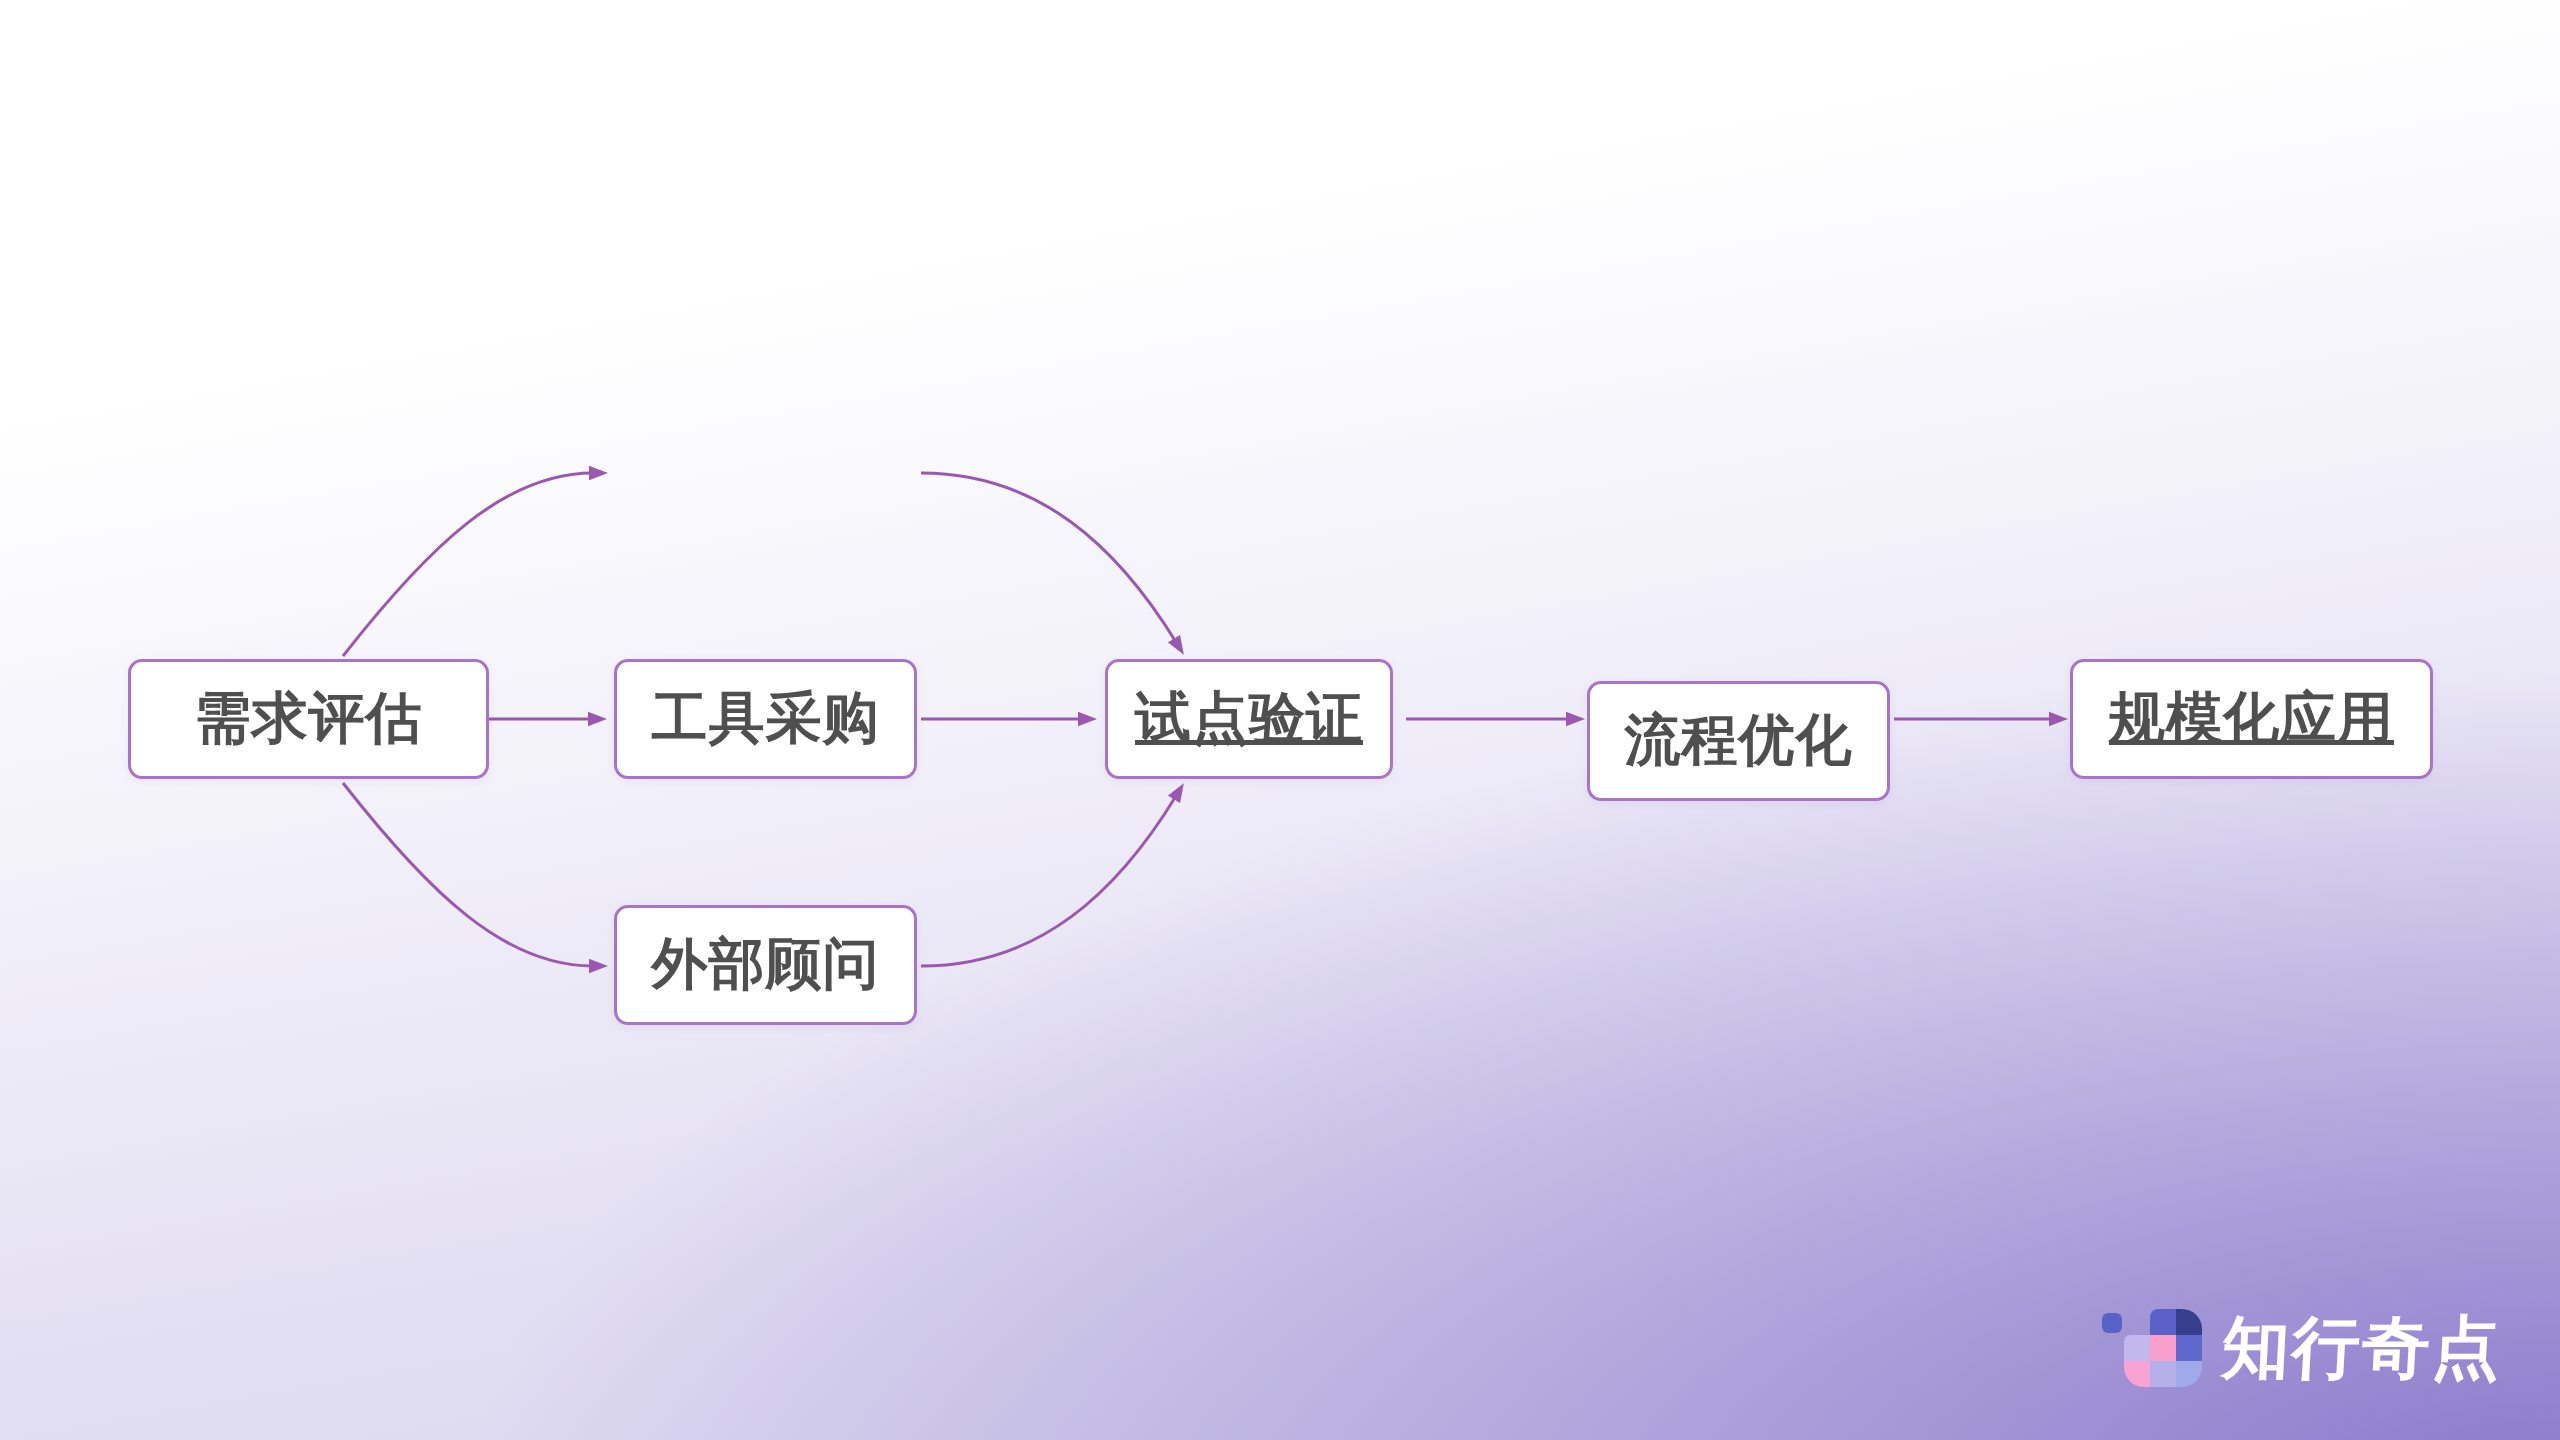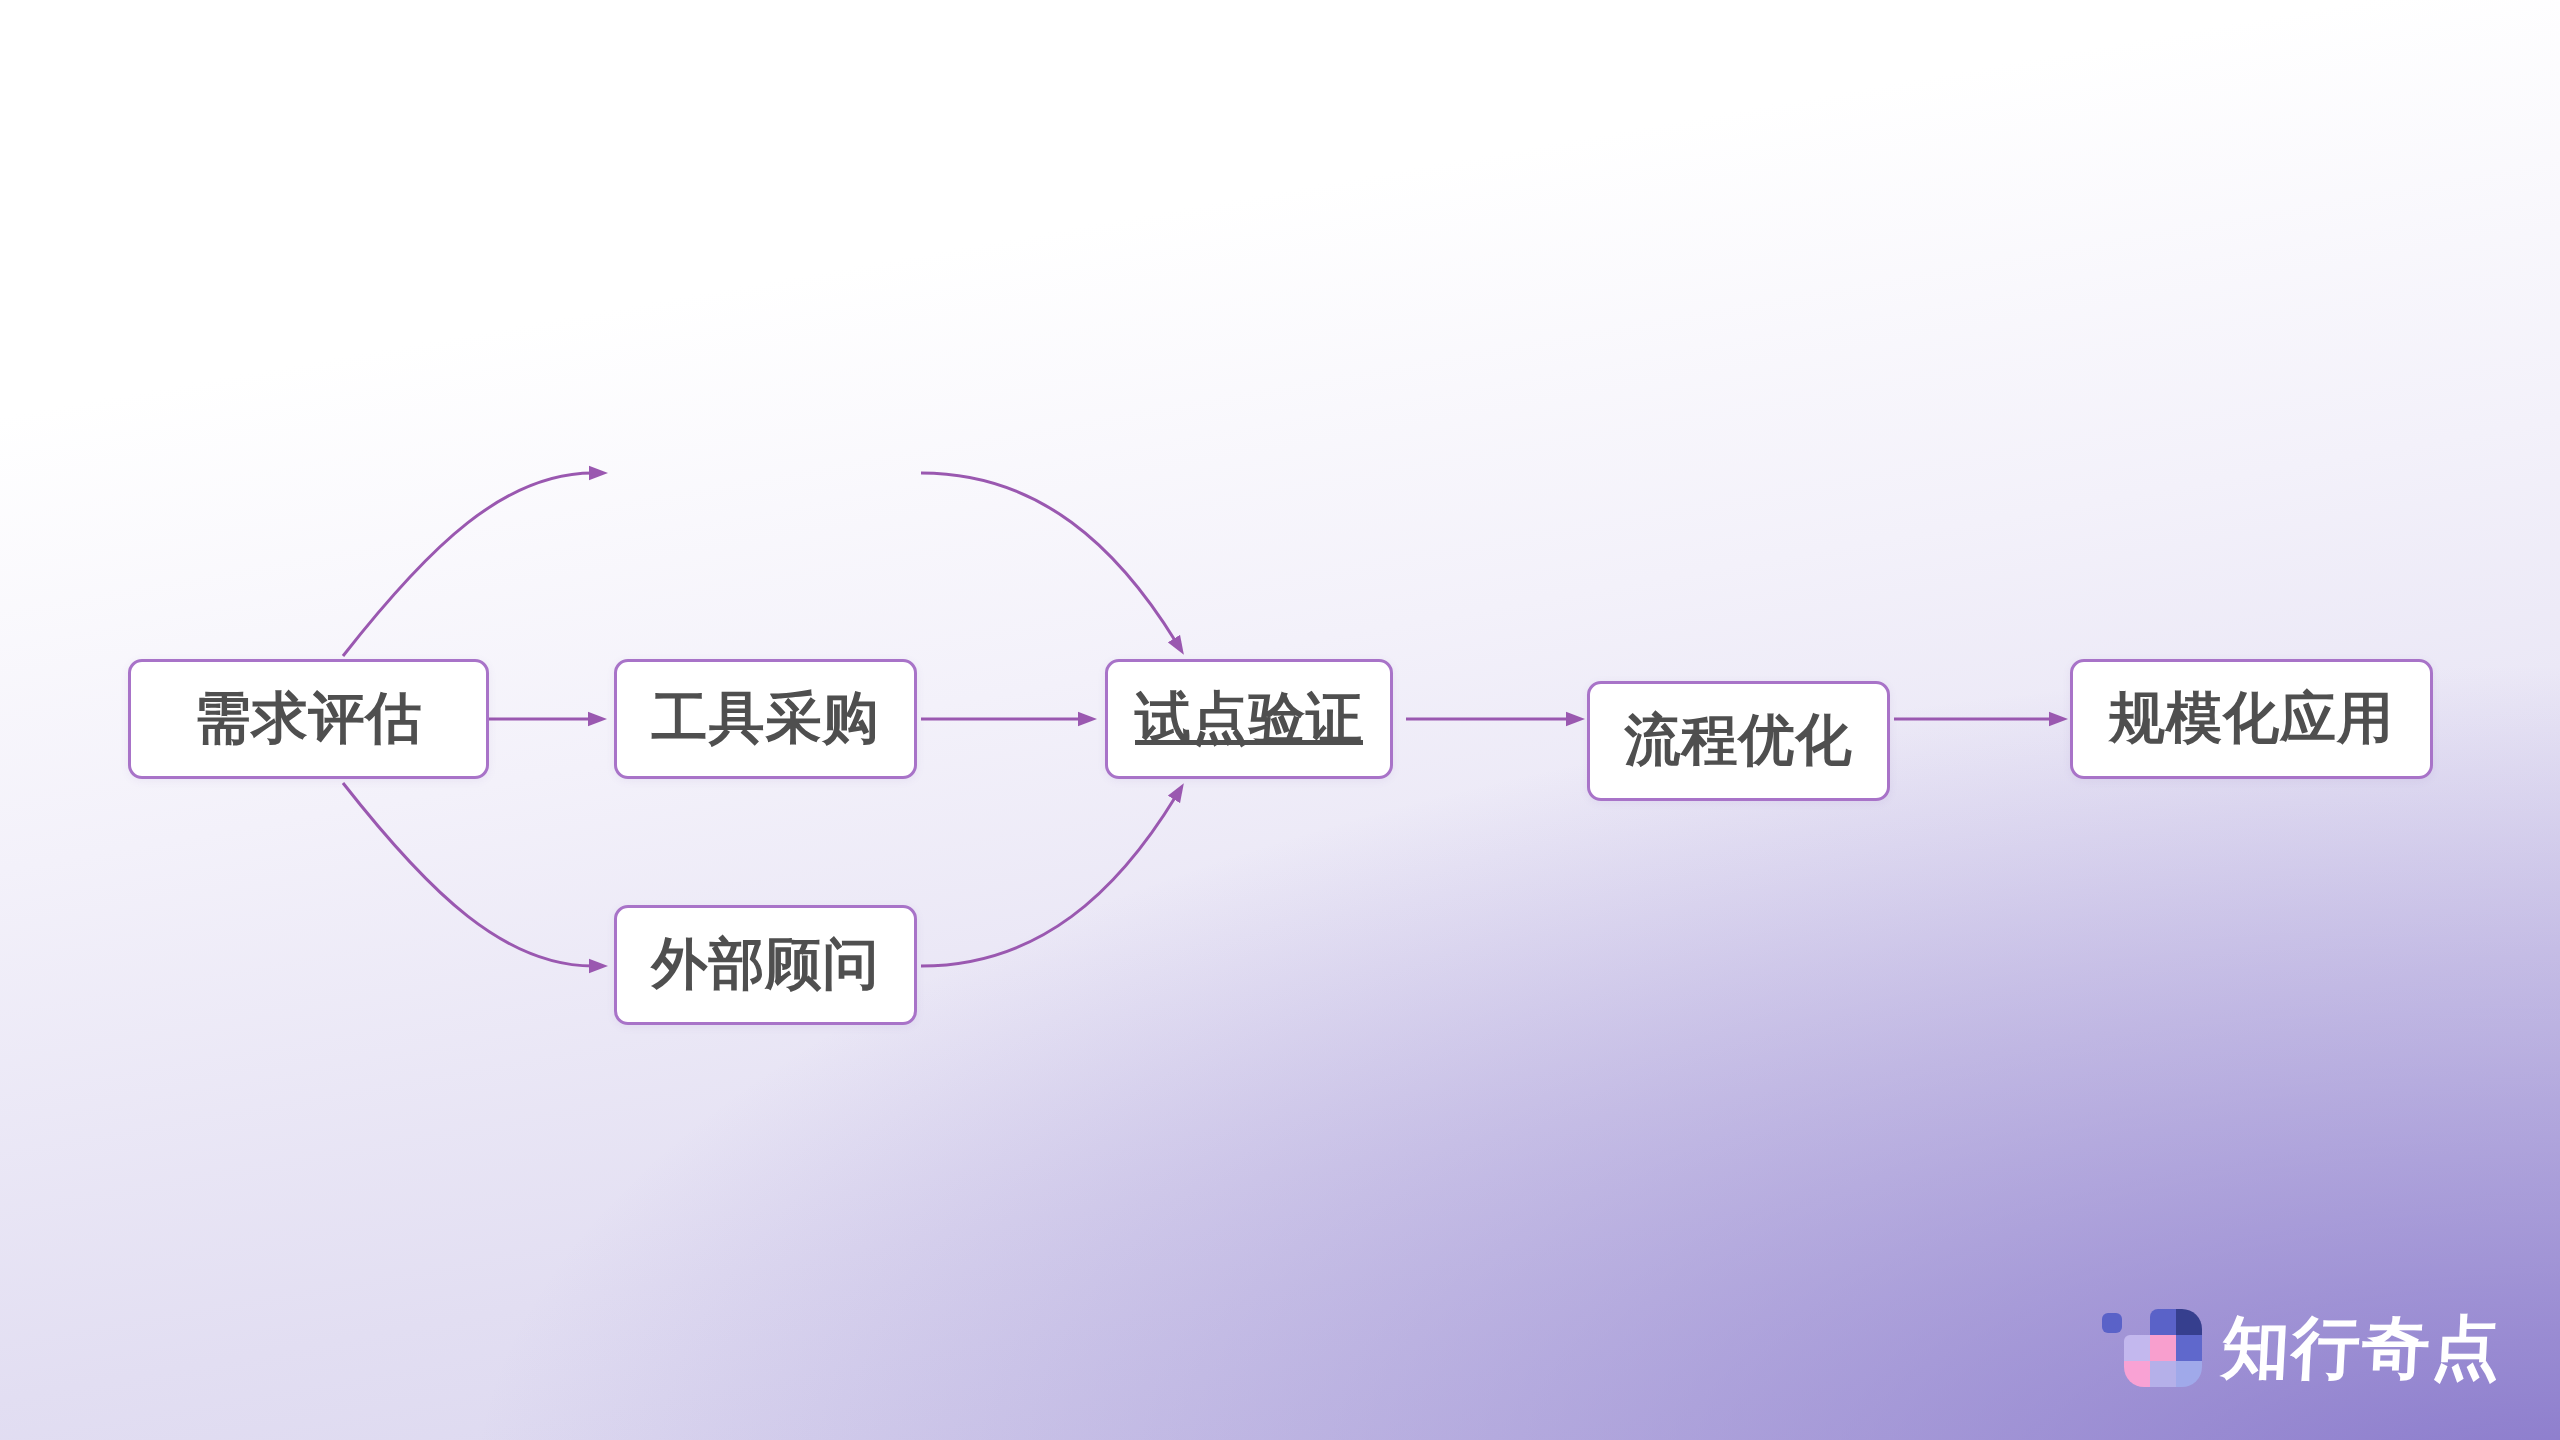--- a/index.html
+++ b/index.html
@@ -79,21 +79,21 @@
         <path d="M 1894 719 L 2053 719" class="edge" marker-end="url(#arrow)"></path>
       </g>
   </svg>
 
   <div id="node-layer">
       <div class="node" style="left: 128px; top: 659px; width: 361px; height: 120px;">需求评估</div>
       <div class="node" style="left: 614px; top: 659px; width: 303px; height: 120px;">工具采购</div>
       <div class="node" style="left: 614px; top: 905px; width: 303px; height: 120px;">外部顾问</div>
       <div class="node" style="left: 1105px; top: 659px; width: 288px; height: 120px; text-decoration: underline;">试点验证</div>
       <div class="node" style="left: 1587px; top: 659px; width: 303px; height: 120px; margin-top: 22px;">流程优化</div>
-      <div class="node" style="left: 2070px; top: 659px; width: 363px; height: 120px;">规模化应用</div>
+      <div class="node" style="left: 2070px; top: 659px; width: 363px; height: 120px; text-decoration: underline;">规模化应用</div>
     </div>
 
   <div class="brand">
     <div class="brand-icon">
       <span class="tile-detached" id="tile-detached" style="background: rgb(90, 98, 200);"></span>
       <div class="tile-grid" id="tile-grid">
           <span class="tile" style="visibility: hidden;"></span>
           <span class="tile" style="background: rgb(90, 98, 200);"></span>
           <span class="tile" style="background: rgb(54, 63, 142);"></span>
           <span class="tile" style="background: rgb(195, 184, 238);"></span>

